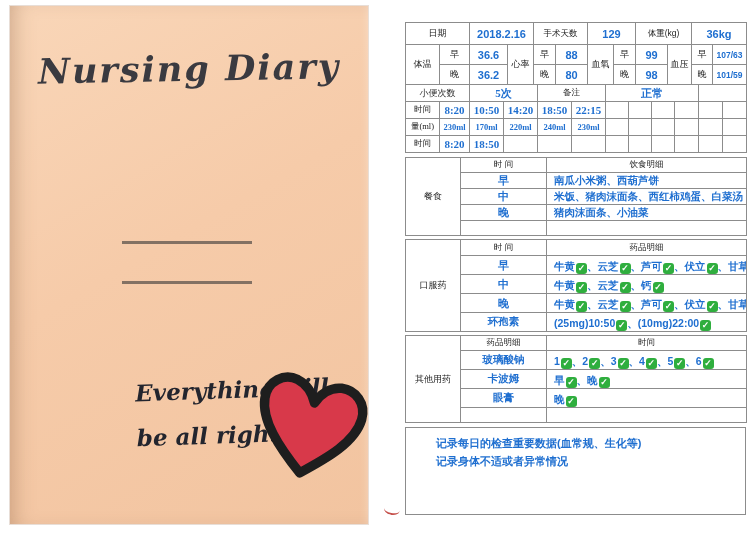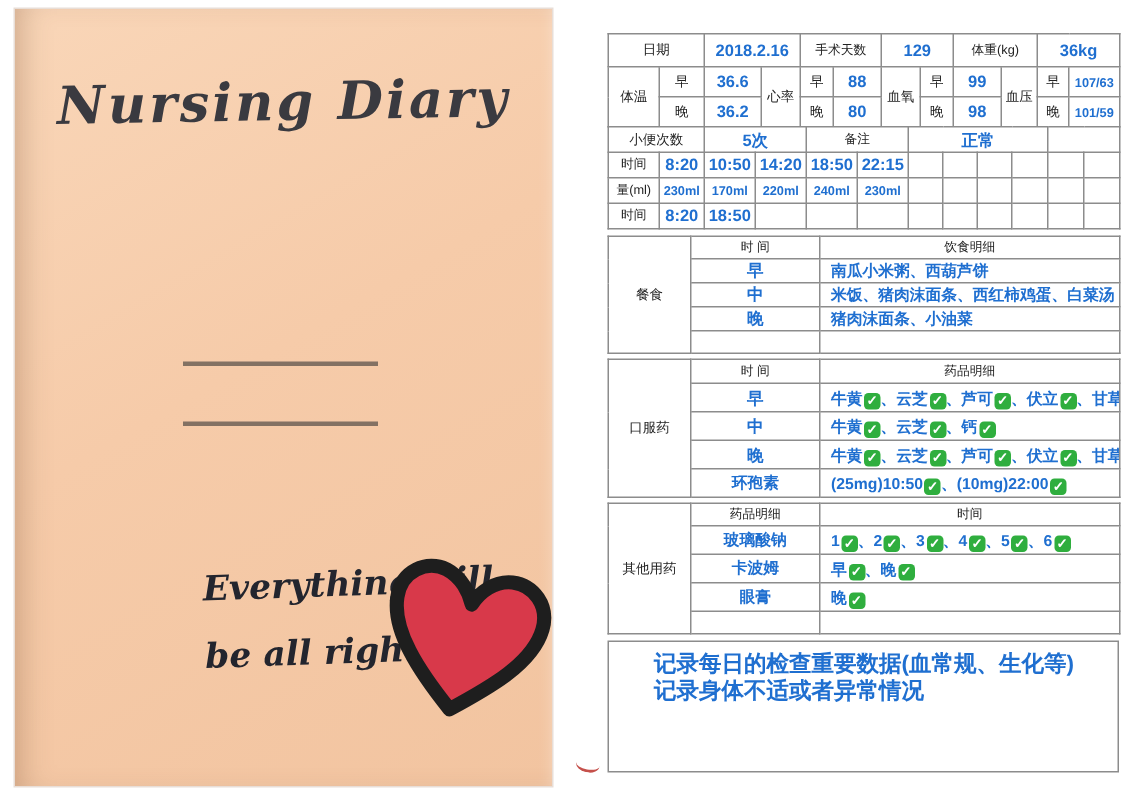--- a/index.html
+++ b/index.html
@@ -36,21 +36,21 @@
     position:absolute;left:384px;top:504px;width:16px;height:9px;
     border-bottom:2px solid #c5504b;border-radius:50%;transform:rotate(10deg);
   }
   
   .sheet{position:absolute;left:405px;top:22px;width:341px;}
   table{border-collapse:collapse;table-layout:fixed;width:341px;background:#fff;}
   td{
     border:1px solid #8c8c8c;padding:0 1px;text-align:center;vertical-align:middle;
     overflow:hidden;white-space:nowrap;
   }
-  .tB{margin-top:-1px;}
+  .tB{margin-top:-1px;font-family:Liberation Serif, serif;}
   .gap4{margin-top:4px;}
   .gap3{margin-top:3px;}
   .lab{font-size:9px;color:#222;}
   .lab-sm{font-size:8.5px;color:#222;}
   .val{color:#1f6fd0;font-weight:700;font-size:11px;}
   .val-sm{color:#1f6fd0;font-weight:700;font-size:8.5px;}
   .val-md{color:#1f6fd0;font-weight:700;font-size:10.5px;}
   .hl{background:rgba(31,111,208,.16);padding:0 2px;}
   .left-cell{text-align:left;padding-left:7px;}
   .med-name{color:#1f6fd0;font-weight:700;font-size:10.5px;}
@@ -59,21 +59,21 @@
     display:inline-block;width:11px;height:11px;line-height:11px;margin:0 0 0 1px;
     background:#2fae3e;color:#fff;border-radius:3px;
     font-size:9px;font-weight:700;text-align:center;vertical-align:-1px;
   }
   .notes-box{
     box-sizing:border-box;width:341px;height:88px;margin-top:4px;
     border:1px solid #8c8c8c;padding:4px 8px;text-align:left;background:#fff;
   }
   .notes-label{font-size:9px;color:#222;}
   .note-line{
-    color:#1f6fd0;font-weight:600;font-size:15px;line-height:14px;
+    color:#1f6fd0;font-weight:600;font-size:11px;line-height:14px;
     margin:4px 0 0 22px;white-space:nowrap;
   }
 </style>
 </head>
 <body>
 
 <div class="cover">
   <div class="cover-title">Nursing Diary</div>
   <div class="rule rule1"></div>
   <div class="rule rule2"></div>

